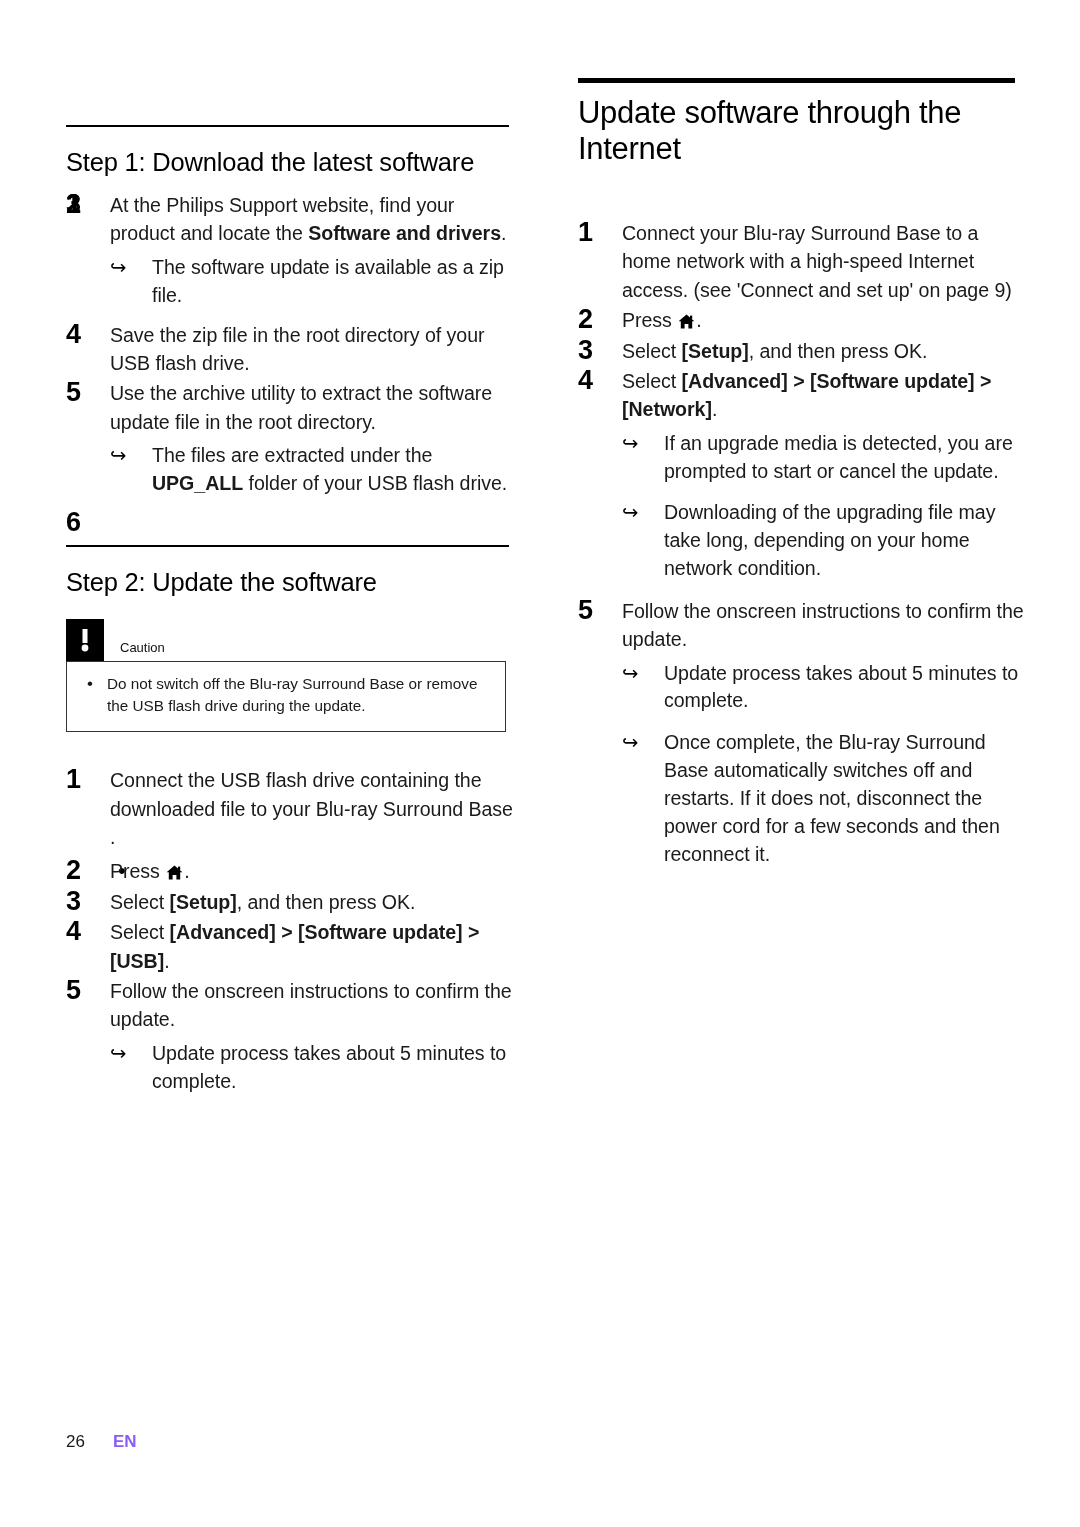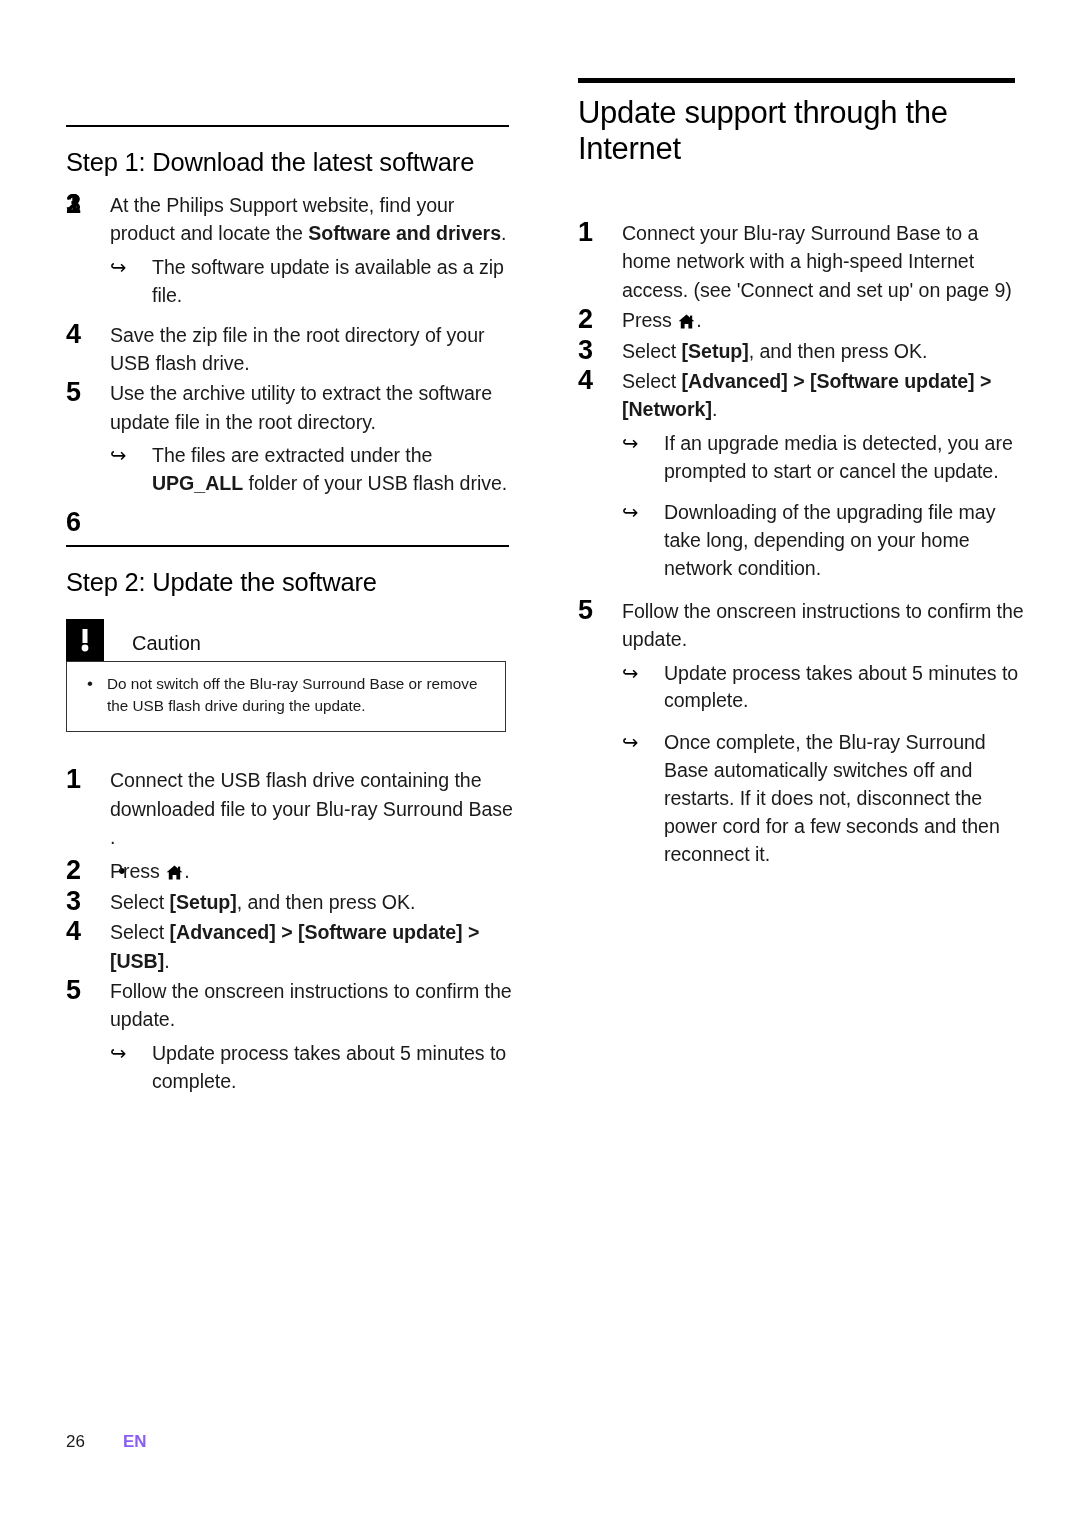--- a/index.html
+++ b/index.html
@@ -143,22 +143,22 @@
     width: 38px;
     height: 42px;
     background: #000;
     display: flex;
     align-items: center;
     justify-content: center;
     flex: none;
   }
   .caution-badge svg { display: block; }
   .caution-title {
-    font-size: 20px;
-    margin-left: 28px;
+    font-size: 13px;
+    margin-left: 16px;
     padding-bottom: 6px;
     color: #111;
   }
   .caution-body {
     border: 1.6px solid #333;
     padding: 11px 14px 14px 14px;
     margin-top: 0px;
   }
   .caution-body ul {
     list-style: none;
@@ -179,21 +179,21 @@
     font-size: 17px;
   }
 
   
   .footer {
     position: absolute;
     left: 66px;
     top: 1432px;
     display: flex;
     align-items: baseline;
-    gap: 38px;
+    gap: 28px;
   }
   .footer .pagenum {
     font-size: 17px;
     color: #1a1a1a;
   }
   .footer .lang {
     font-size: 17px;
     font-weight: 700;
     color: #8b5cf6;
   }
@@ -303,21 +303,21 @@
             <span>Update process takes about 5 minutes to complete.</span>
           </li>
         </ul>
       </li>
     </ol>
   </div>
 
   <div class="col col-right" style="top:78px;">
 
     <div class="rule-thick"></div>
-    <h1 class="chapter-heading">Update support through the Internet</h1>
+    <h1 class="chapter-heading">Update software through the Internet</h1>
 
     <ol class="steps" style="margin-top:52px;">
       <li>
         <span class="num">1</span>
         <span>Connect your Blu-ray Surround Base  to a home network with a high-speed Internet access. (see 'Connect and set up' on page 9)</span>
       </li>
       <li class="tight">
         <span class="num">2</span>
         <span>Press </span><span class="home-icon"><svg width="17" height="15" viewBox="0 0 17 15" aria-hidden="true">
               <path d="M8.5 0.4 L0.6 7.2 L2.8 7.2 L2.8 14.6 L6.6 14.6 L6.6 9.9 L10.4 9.9 L10.4 14.6 L14.2 14.6 L14.2 7.2 L16.4 7.2 Z" fill="#000"></path>

